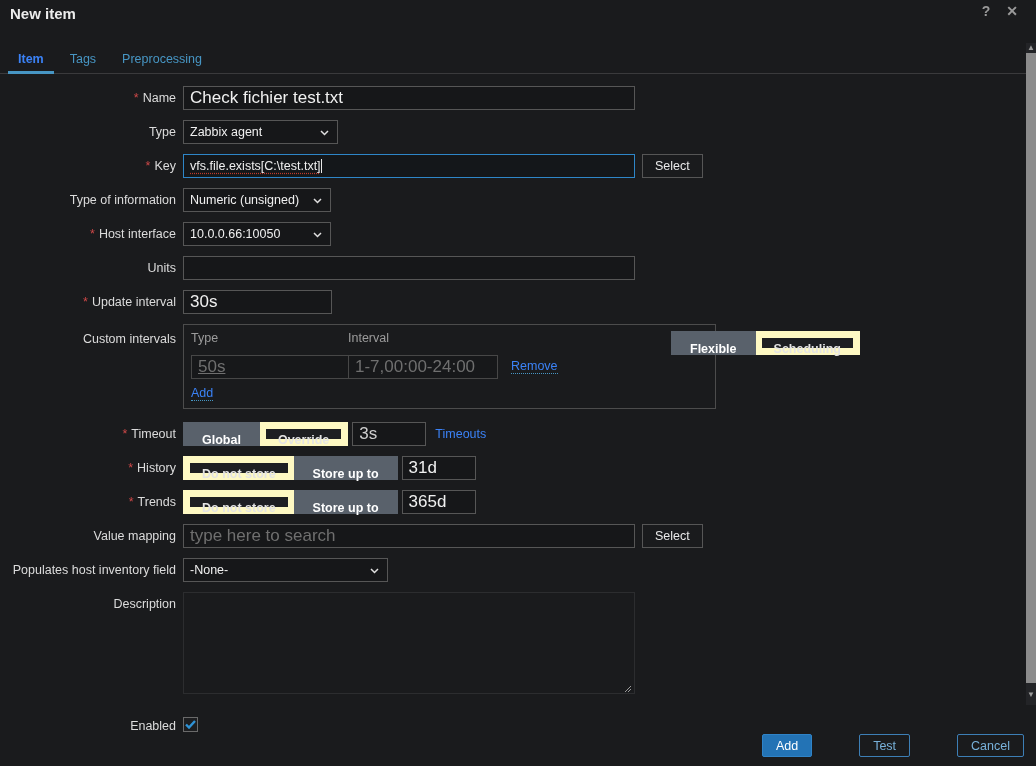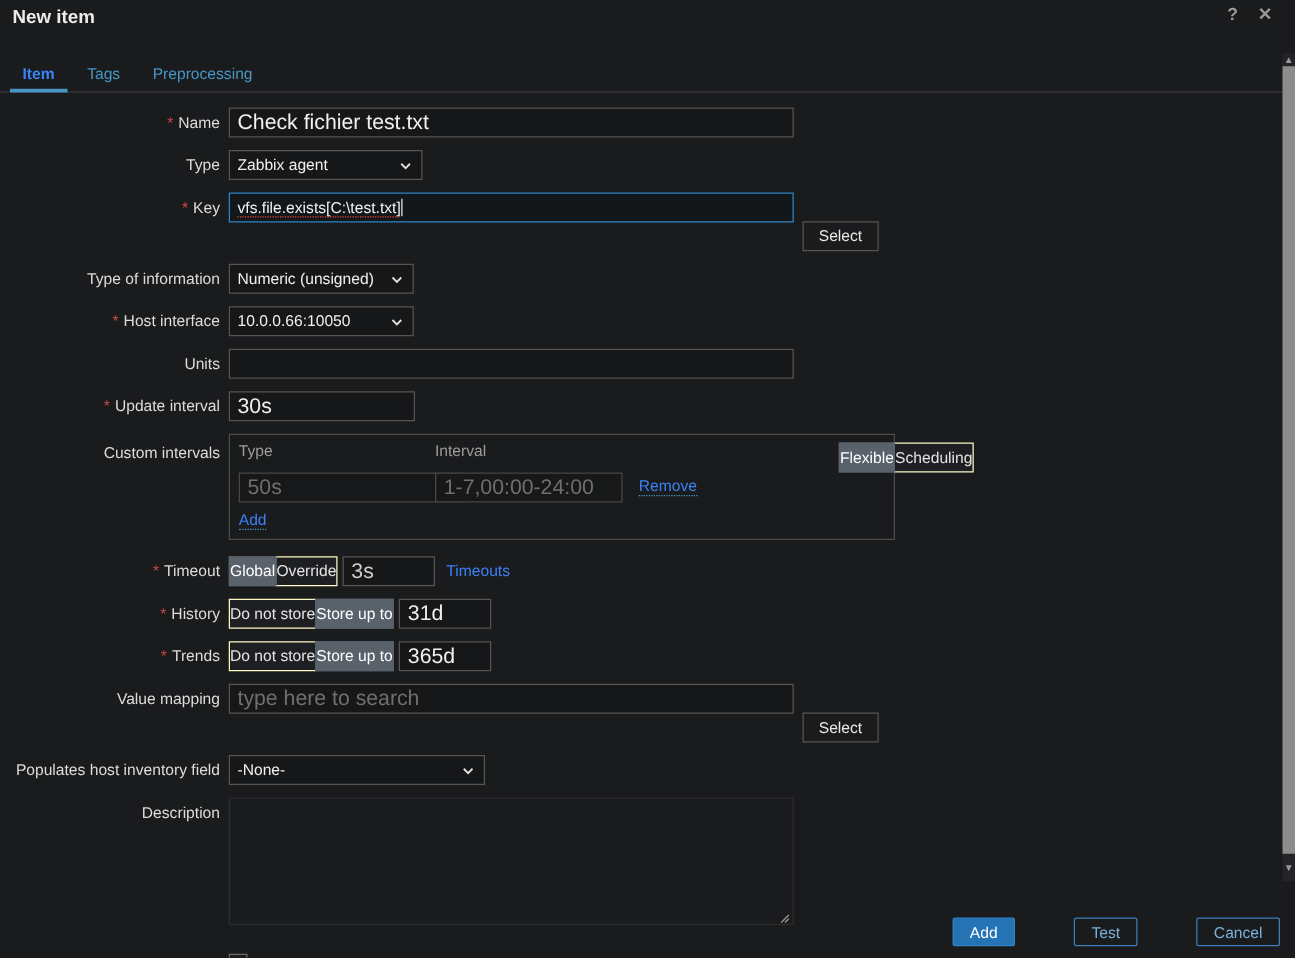--- a/index.html
+++ b/index.html
@@ -44,27 +44,27 @@
   .sel {
     height:24px; background:#161719; border:1px solid #565656; color:#f0f0f0;
     display:flex; align-items:center; justify-content:space-between; padding:0 8px 0 6px; cursor:pointer;
   }
   .chev { width:9px; height:9px; flex:none; margin-left:8px; }
   .chev svg { display:block; }
   .w205 { width:205px; }
   
   .btn-plain {
     height:24px; padding:0 12px; background:transparent; border:1px solid #565656;
-    color:#e8e8e8; font-family:"Liberation Sans", sans-serif; font-size:12.5px; cursor:pointer; margin-left:7px;margin-top:23px;
+    color:#e8e8e8; font-family:"Liberation Sans", sans-serif; font-size:12.5px; cursor:pointer; margin-left:7px;
   }
   
   .seg { display:inline-flex; }
   .seg span {
-    display:inline-block; height:24px; line-height:22px; padding:0 0;
-    background:#1e1f22; border:1px solid #fef9c3; color:#e4e4e4; cursor:pointer; margin-left:-1px;
+    display:inline-block; height:24px; line-height:22px; padding:0 12px;
+    background:#1e1f22; border:7px solid #fef9c3; color:#e4e4e4; cursor:pointer; margin-left:-1px;font-weight:bold;
   }
   .seg span:first-child { margin-left:0; }
   .seg span.on { background:#59616b; border-color:#59616b; color:#fff; position:relative; z-index:1; }
   
   .lnk { color:#3b82f6; cursor:pointer; text-decoration:none; }
   .lnk.dotted { border-bottom:1px dotted #4796c4; }
   
   .ci-box { width:533px; border:1px solid #4c4c4c; padding:6px 8px 7px 7px; margin-left:7px; }
   .ci-grid { display:grid; grid-template-columns:157px 163px 160px auto; align-items:start; }
   .ci-head { color:#9c9c9c; padding-bottom:8px; }
@@ -193,21 +193,21 @@
     <div class="lbl" style="padding-top:8px;">Custom intervals</div>
     <div class="ci-box">
       <div class="ci-grid">
         <div class="ci-head">Type</div>
         <div class="ci-head">Interval</div>
         <div class="ci-head"></div>
         <div class="seg">
           <span class="on">Flexible</span>
           <span>Scheduling</span>
         </div>
-        <div><input class="inp" style="width: 182px;" disabled="" placeholder="50s"></div>
+        <div><input class="inp" style="width: 182px; text-decoration: underline;" disabled="" placeholder="50s"></div>
         <div><input class="inp" style="width: 150px;" disabled="" placeholder="1-7,00:00-24:00"></div>
         <div class="ci-rm"><a class="lnk dotted">Remove</a></div>
       </div>
       <a class="lnk dotted ci-add">Add</a>
     </div>
   </div>
 
   <div class="row">
     <div class="lbl"><span class="req">*</span><span>Timeout</span></div>
     <div class="ctl">

